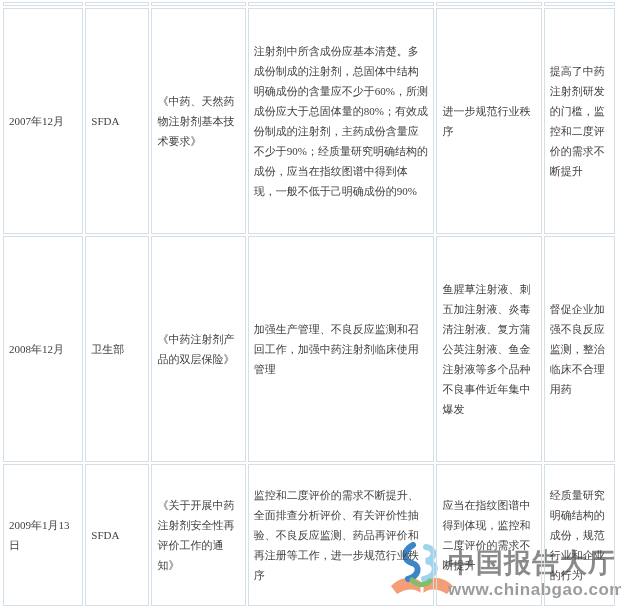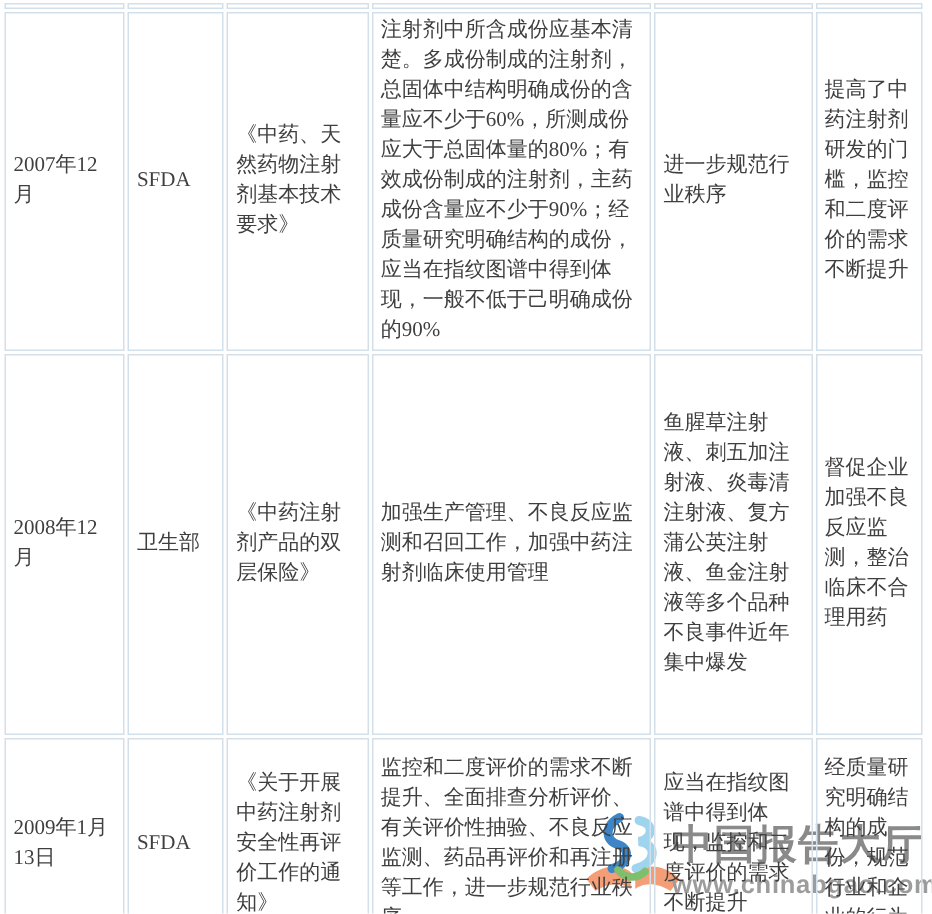--- a/index.html
+++ b/index.html
@@ -13,27 +13,27 @@
     border-collapse:separate;border-spacing:2px;
     table-layout:fixed;width:616px;margin-left:1px;
     background:transparent;
   }
   td{
     border:1px solid #d3e0e9;
     box-sizing:border-box;
     vertical-align:middle;
     text-align:left;
     padding:2px 5px;
-    font-size:14px;line-height:20px;color:#3f3f3f;
+    font-size:11px;line-height:20px;color:#3f3f3f;
     background:transparent;
     overflow:hidden;
   }
   tr.spacer-row td{height:4px;padding:0;}
   tr.row-1 td{height:226px;}
-  tr.row-2 td{height:254px;}
+  tr.row-2 td{height:226px;}
   tr.row-3 td{height:142px;}
   .watermark{
     position:absolute;left:388px;top:540px;z-index:1;
     display:flex;align-items:flex-start;
     font-family:"Liberation Sans","DejaVu Sans",sans-serif;
     pointer-events:none;
   }
   .wm-logo{flex:0 0 auto;}
   .wm-text{margin-left:-10px;margin-top:8px;}
   .wm-brand{

